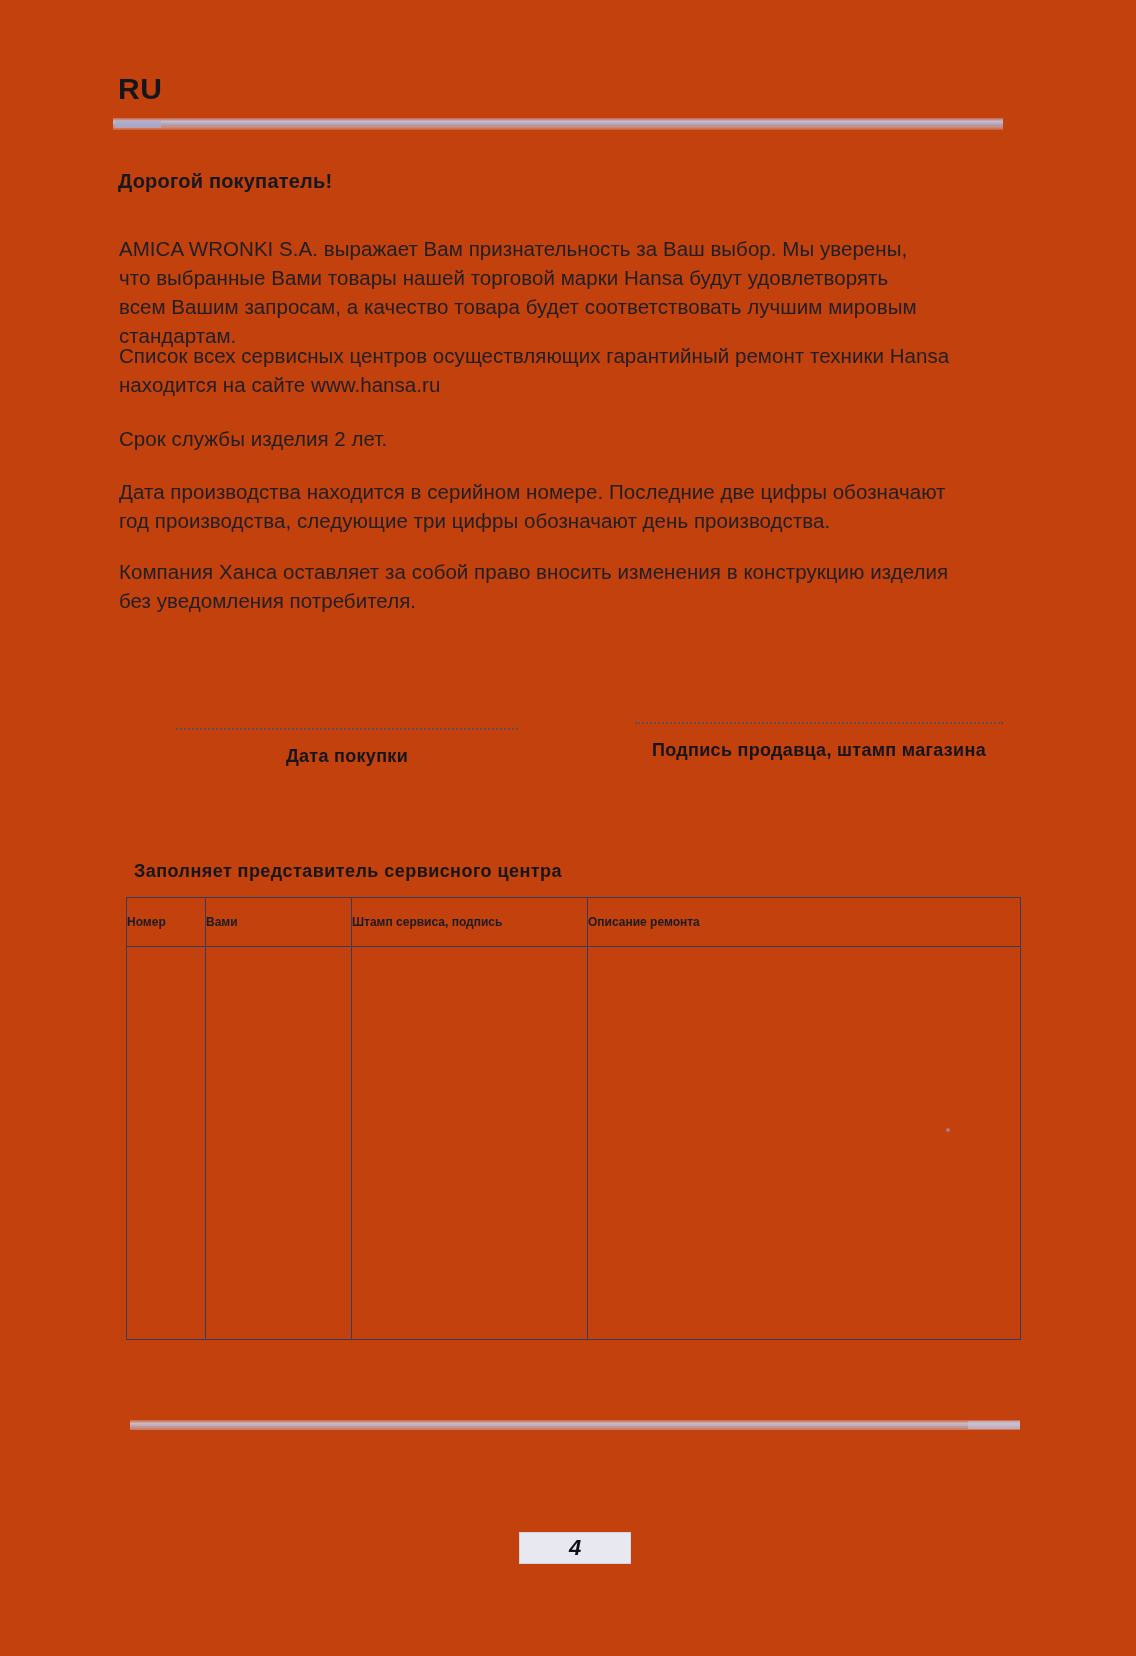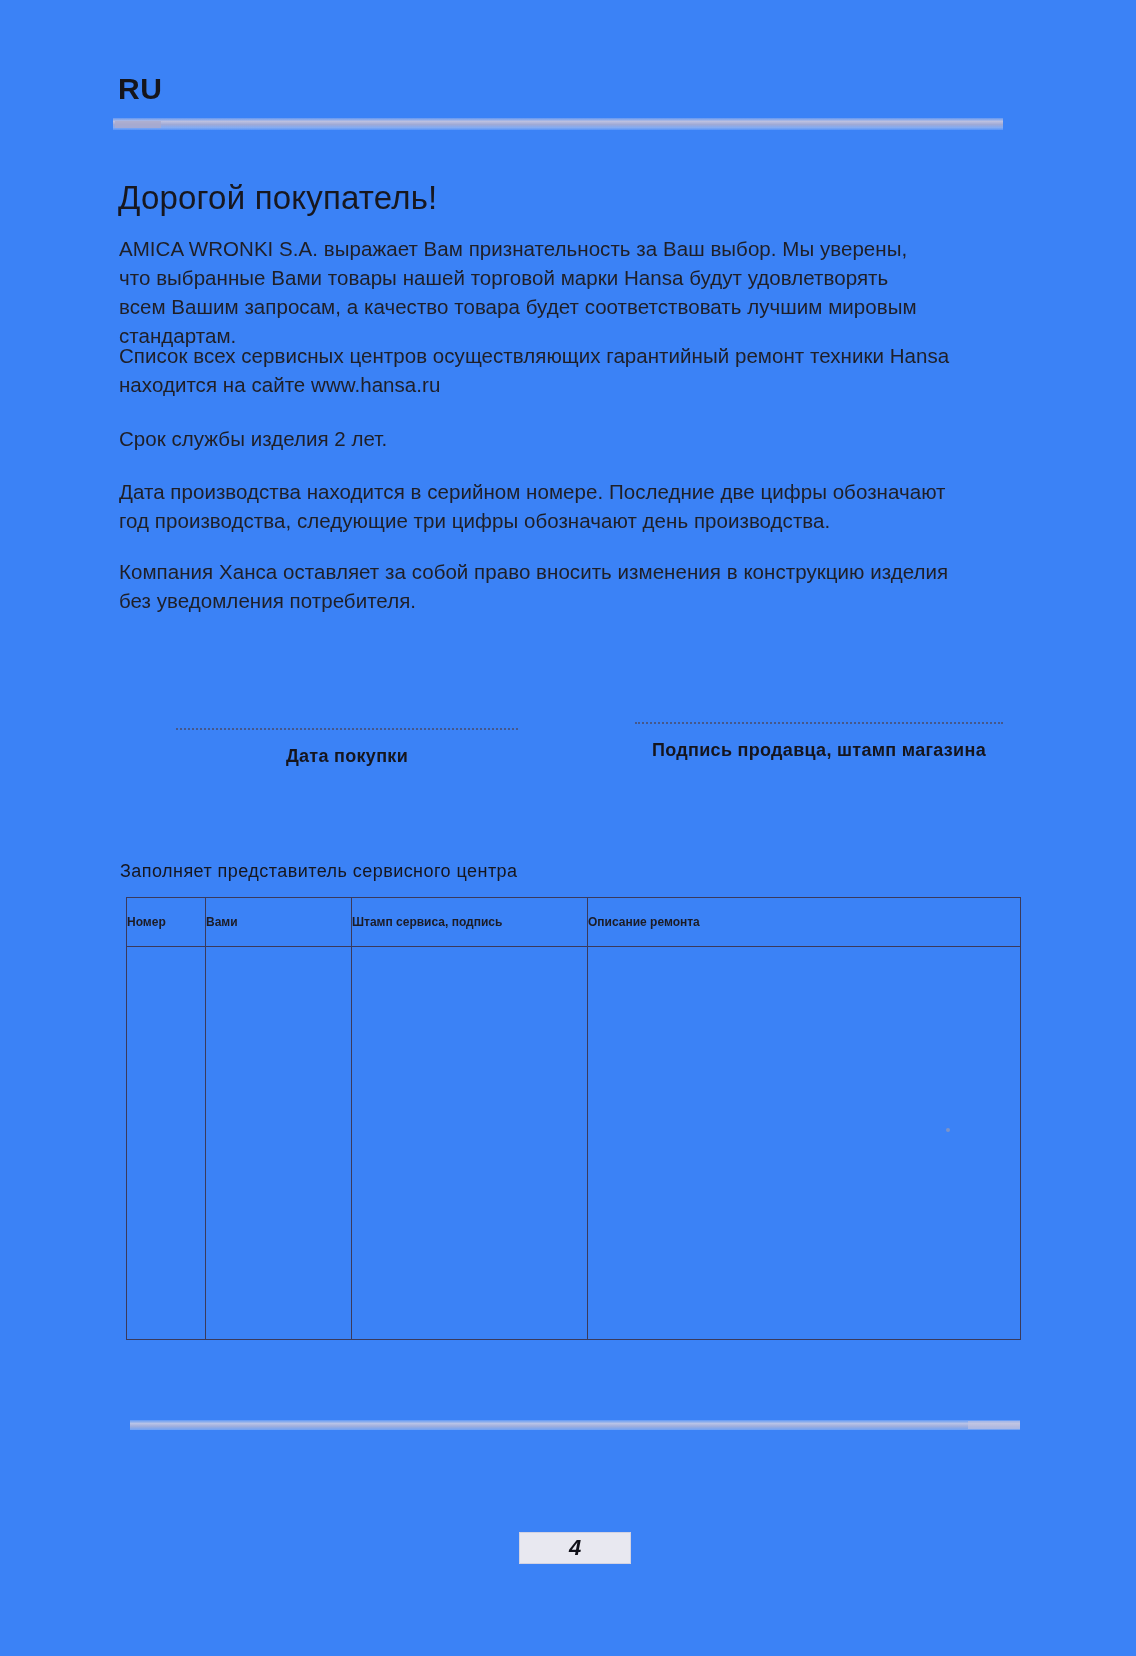--- a/index.html
+++ b/index.html
@@ -12,21 +12,21 @@
     height: 1656px;
     position: relative;
     font-family: "Liberation Sans", sans-serif;
     color: #1b1b22;
     overflow: hidden;
   }
 
   .page {
     position: absolute;
     inset: 0;
-    background: #3b82f6;
+    background: #c2410c;
   }
 
   
   .lang-code {
     position: absolute;
     left: 118px;
     top: 72px;
     font-size: 30px;
     font-weight: bold;
     letter-spacing: 0.5px;
@@ -55,22 +55,22 @@
     width: 46px;
     height: 7px;
     background: rgba(170,170,205,0.8);
   }
 
   
   .headline {
     position: absolute;
     left: 118px;
     top: 157px;
-    font-size: 33px;
-    font-weight: normal;
+    font-size: 20px;
+    font-weight: bold;
     letter-spacing: 0.2px;
     color: #17171f;
   }
 
   
   .body-block {
     position: absolute;
     left: 119px;
     width: 900px;
     font-size: 20.5px;
@@ -109,24 +109,24 @@
   }
   .sig-seller {
     left: 635px;
     top: 722px;
     width: 368px;
   }
 
   
   .service-title {
     position: absolute;
-    left: 120px;
+    left: 134px;
     top: 846px;
     font-size: 18px;
-    font-weight: normal;
+    font-weight: bold;
     letter-spacing: 0.45px;
     color: #16161e;
   }
 
   .service-table {
     position: absolute;
     left: 126px;
     top: 897px;
     width: 890px;
     height: 440px;

